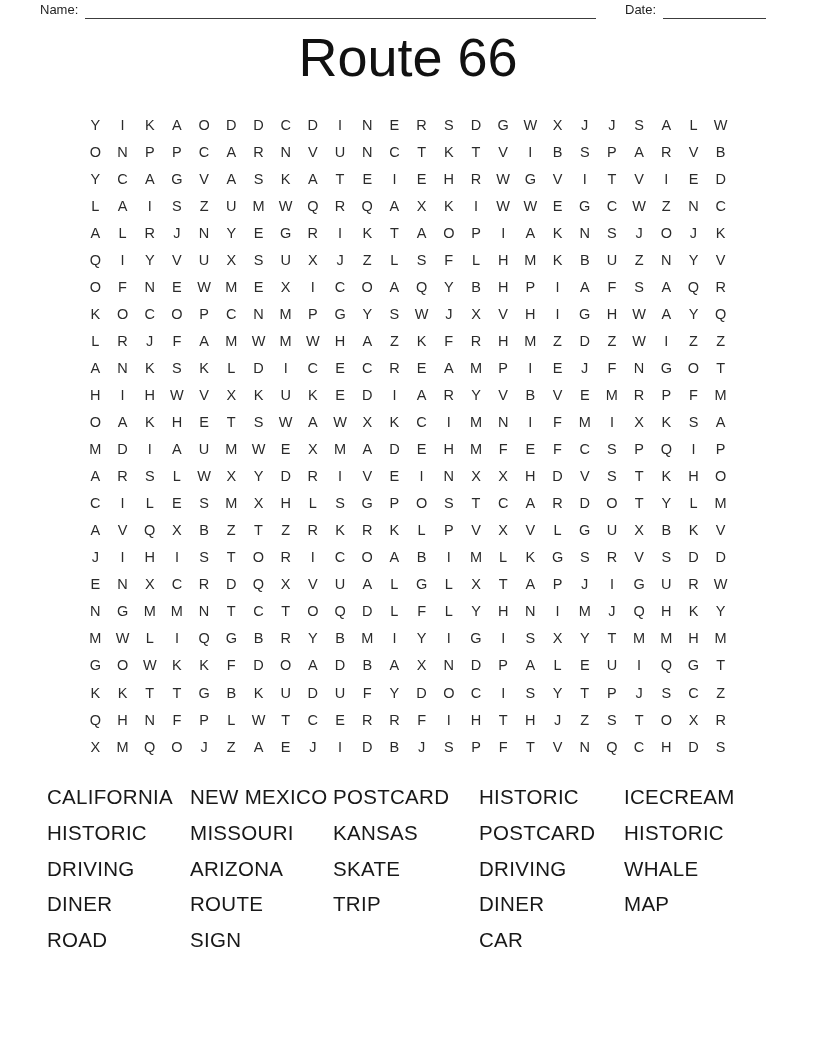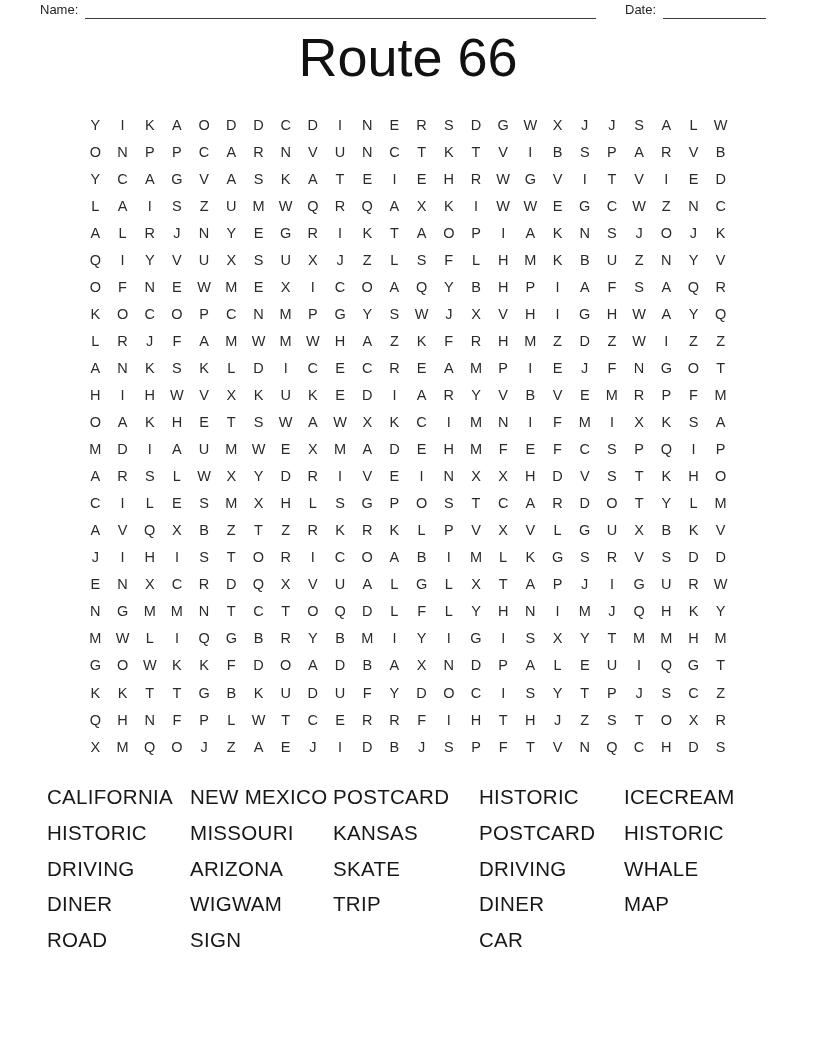--- a/index.html
+++ b/index.html
@@ -708,21 +708,21 @@
         <div class="word">CALIFORNIA</div>
         <div class="word">HISTORIC</div>
         <div class="word">DRIVING</div>
         <div class="word">DINER</div>
         <div class="word">ROAD</div>
       </div>
       <div class="word-col">
         <div class="word">NEW MEXICO</div>
         <div class="word">MISSOURI</div>
         <div class="word">ARIZONA</div>
-        <div class="word">WIGWAM</div>
+        <div class="word">ROUTE</div>
         <div class="word">SIGN</div>
       </div>
       <div class="word-col">
         <div class="word">POSTCARD</div>
         <div class="word">KANSAS</div>
         <div class="word">SKATE</div>
         <div class="word">TRIP</div>
       </div>
       <div class="word-col">
         <div class="word">HISTORIC</div>

